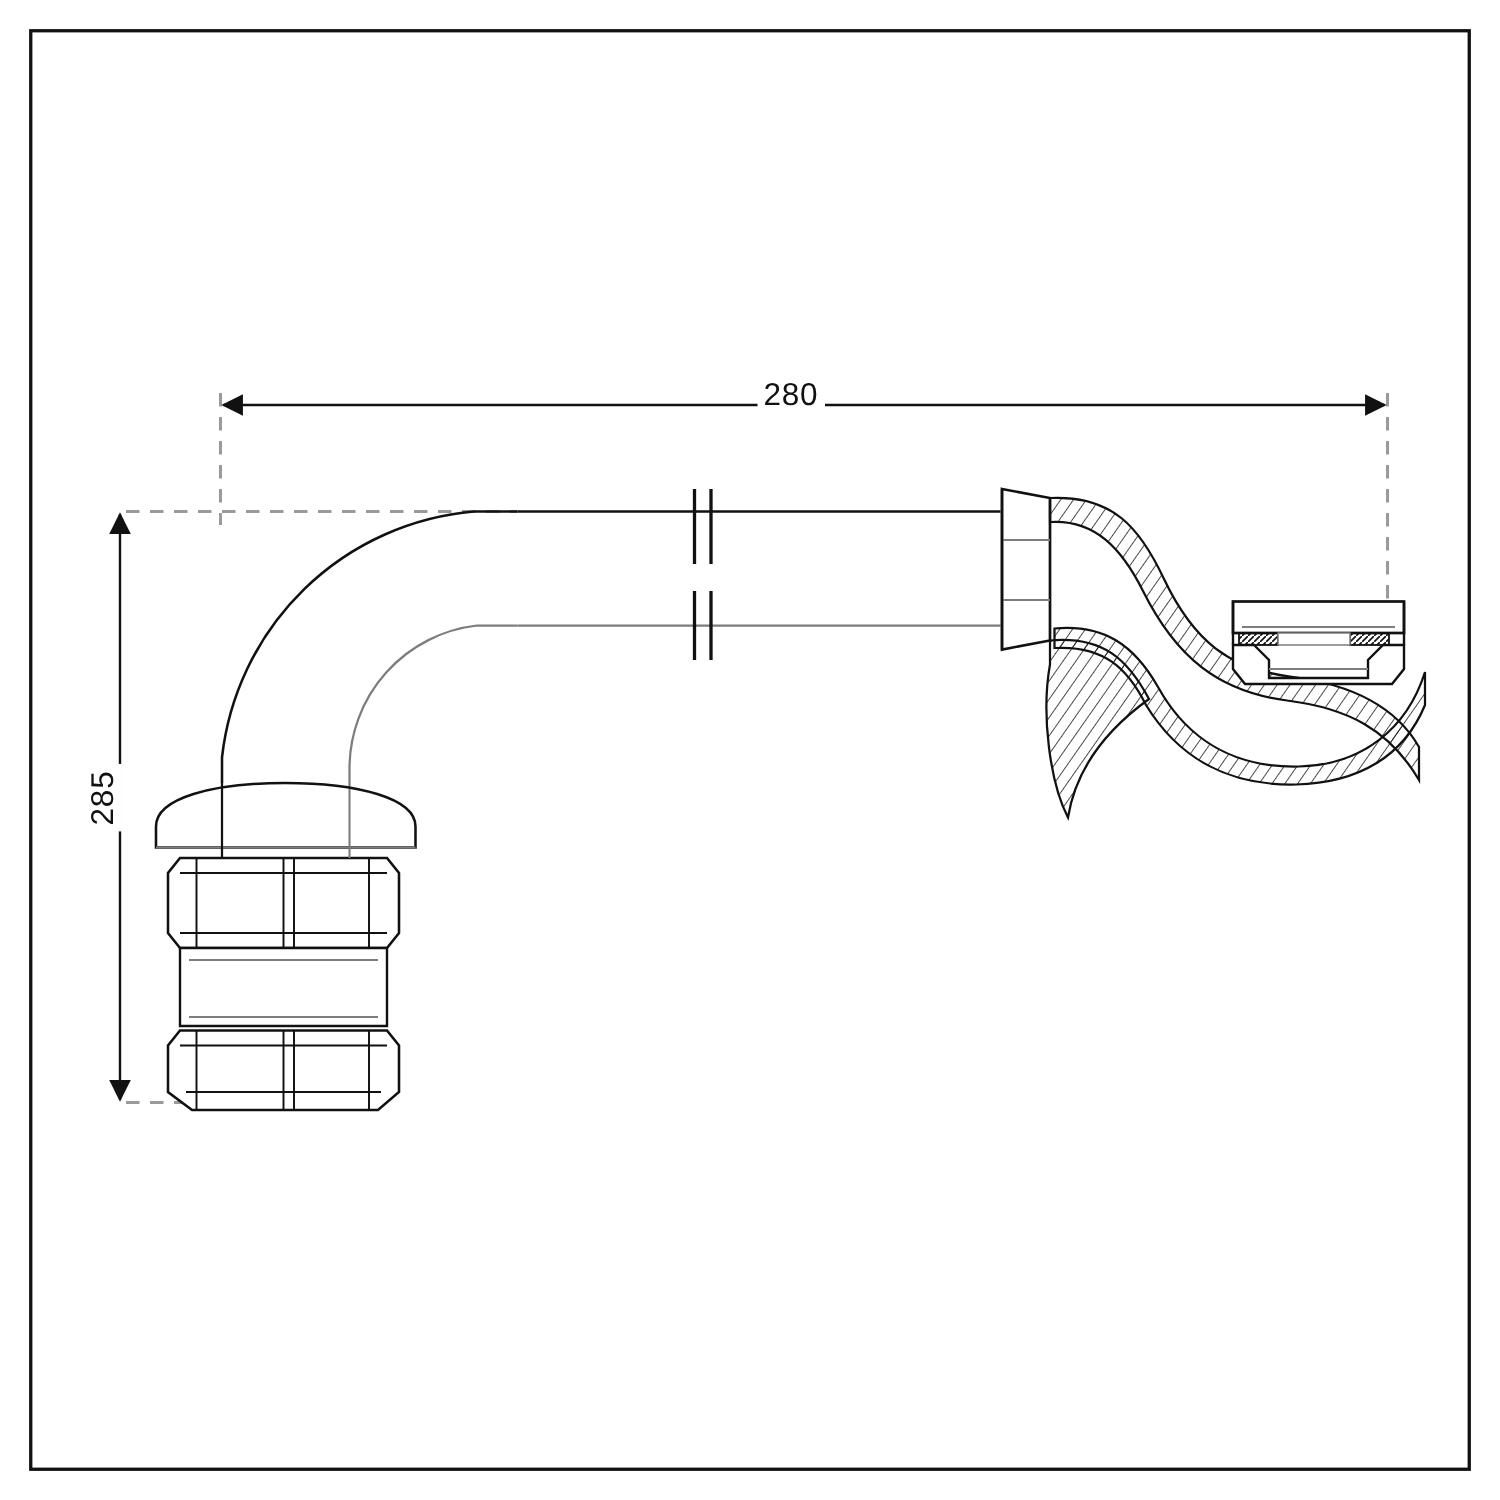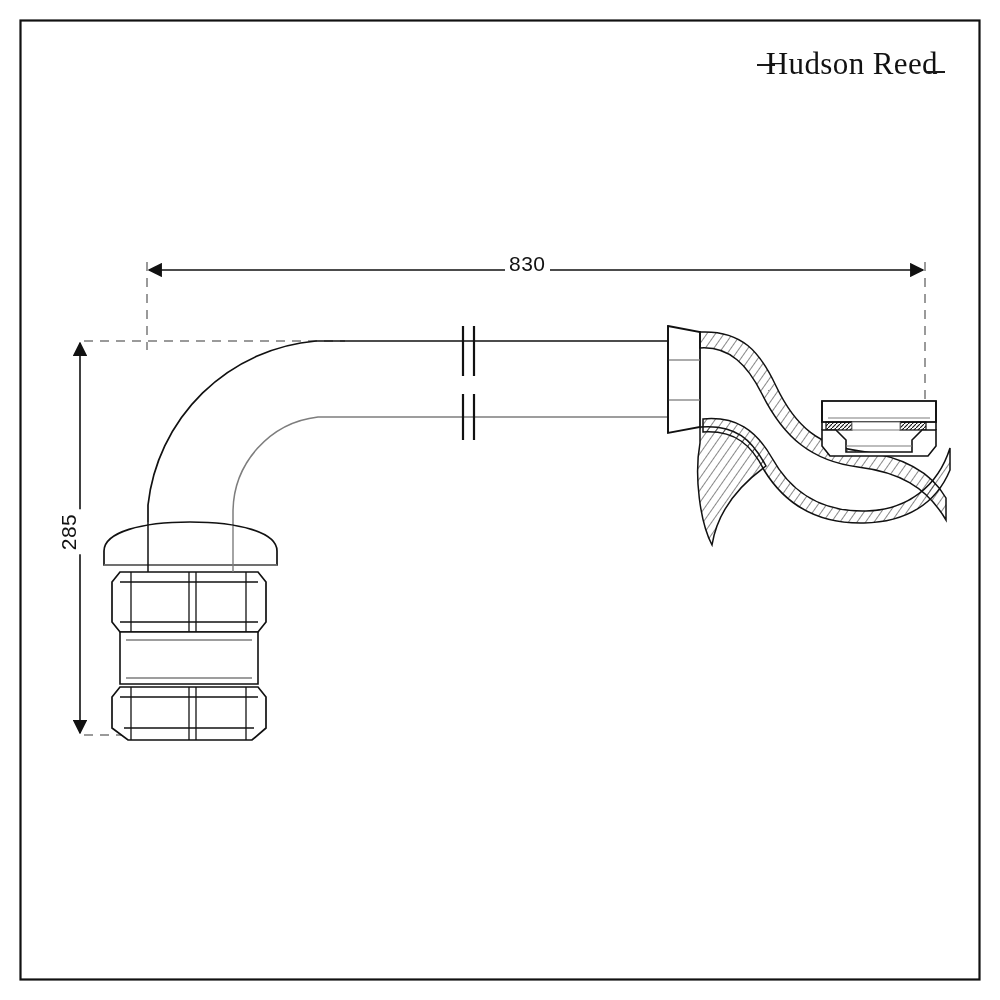--- a/index.html
+++ b/index.html
@@ -212,23 +212,18 @@
       <line x1="131" y1="687" x2="131" y2="740" stroke="#111111" stroke-width="1.3"></line>
       <line x1="189" y1="687" x2="189" y2="740" stroke="#111111" stroke-width="1.3"></line>
       <line x1="196" y1="687" x2="196" y2="740" stroke="#111111" stroke-width="1.3"></line>
       <line x1="246" y1="687" x2="246" y2="740" stroke="#111111" stroke-width="1.3"></line>
 
       <line x1="148" y1="522" x2="148" y2="572" stroke="#111111" stroke-width="1.5"></line>
       <line x1="233" y1="526" x2="233" y2="572" stroke="#7d7d7d" stroke-width="1.4"></line>
     </g>
   </svg>
 
-  <div class="brand-wrap">
-    <span class="brand-rule left"></span>
-    <span class="brand-text">Hudson Reed</span>
-    <span class="brand-rule right"></span>
-  </div>
-
-  <div class="dim-label" id="dim-h-label">830</div>
+
+  <div class="dim-label" id="dim-h-label">280</div>
 
   <div class="dim-label" id="dim-v-label">285</div>
 
 </div>
 
 </body></html>

